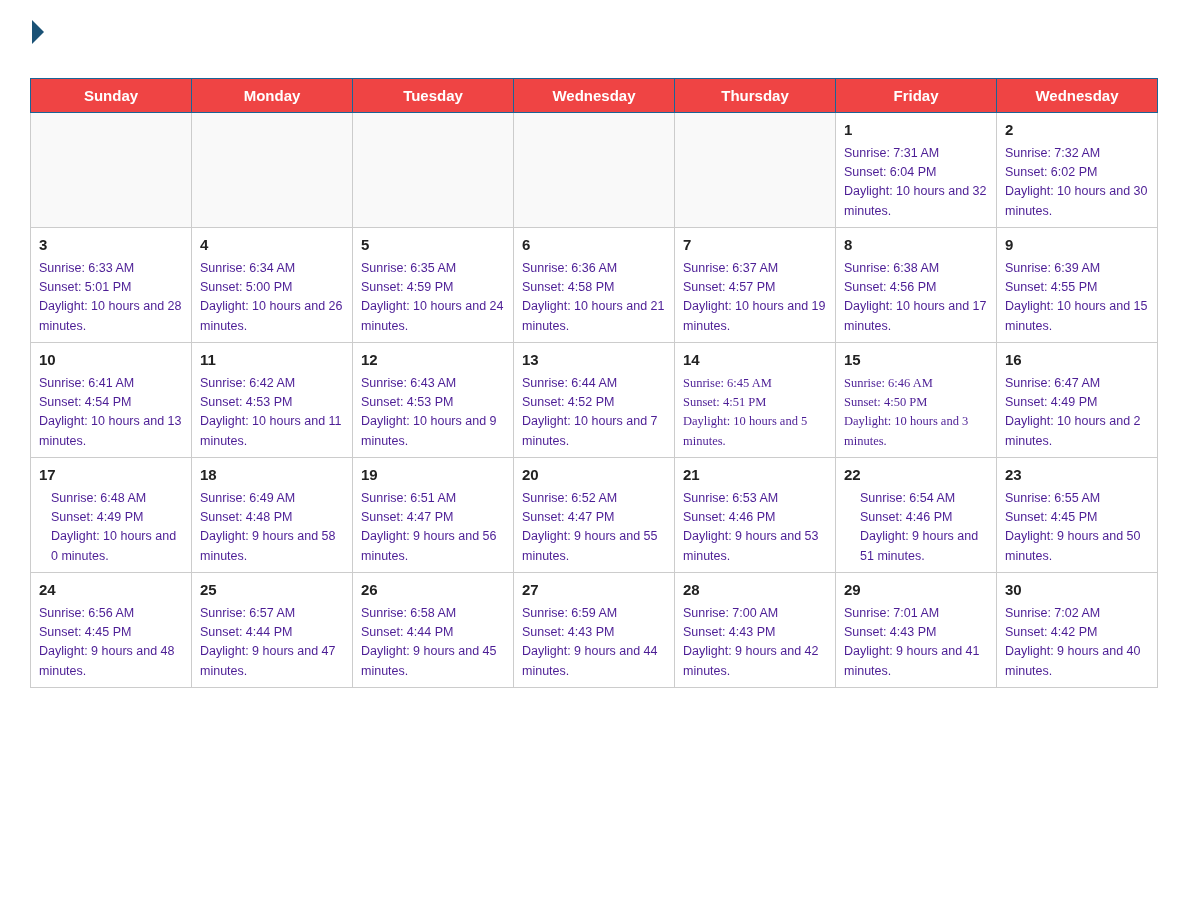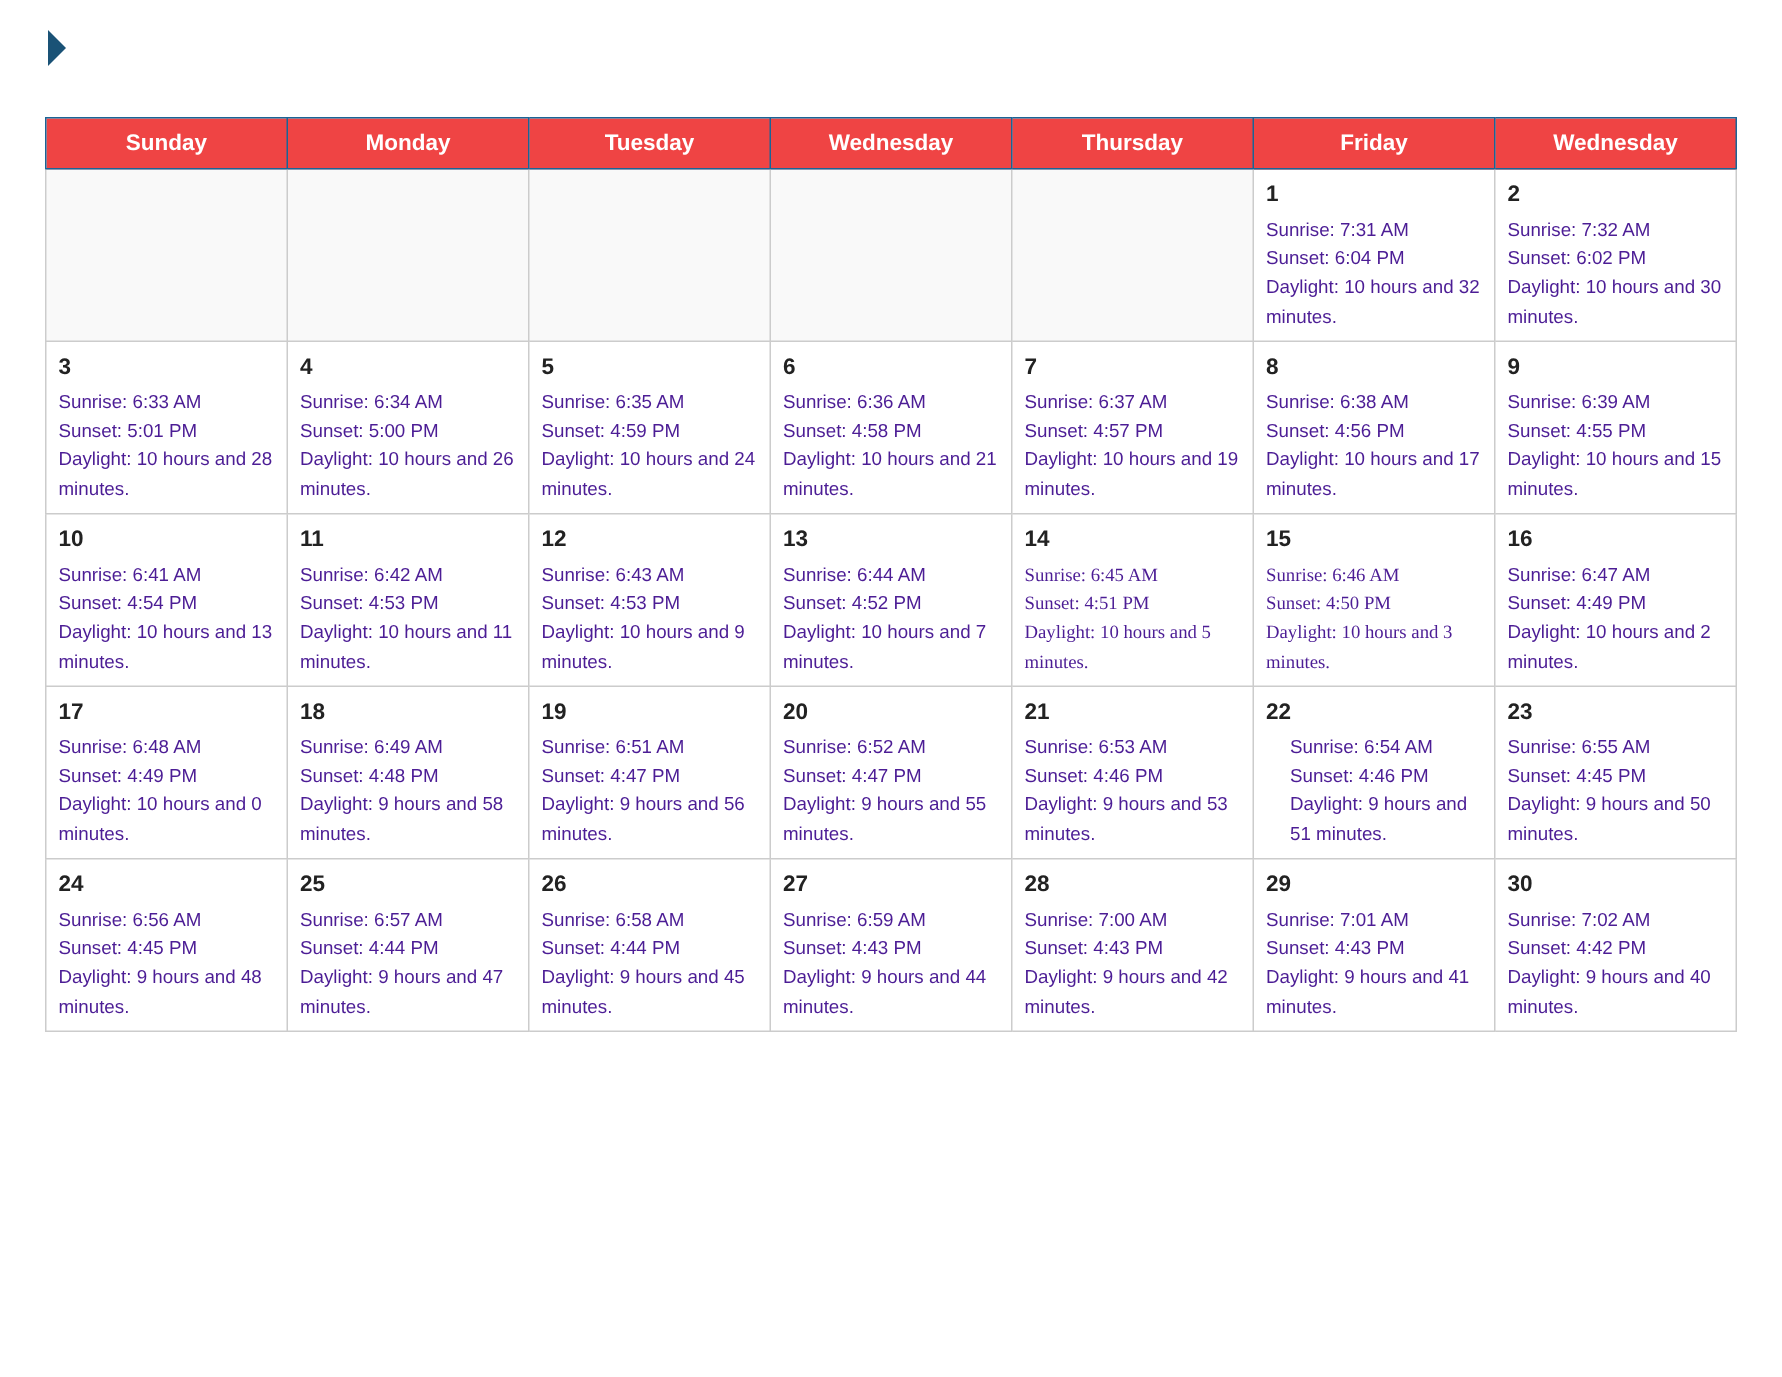--- a/index.html
+++ b/index.html
@@ -217,21 +217,21 @@
         <td>
           <span class="day-number">16</span>
           <div class="day-info" style="white-space: pre-line;">Sunrise: 6:47 AM
 Sunset: 4:49 PM
 Daylight: 10 hours and 2 minutes.</div>
         </td>
       </tr>
       <tr>
         <td>
           <span class="day-number">17</span>
-          <div class="day-info" style="white-space: pre-line;">Sunrise: 6:48 AM
+          <div class="day-info" style="white-space: pre-line; margin-left: 12px;">Sunrise: 6:48 AM
 Sunset: 4:49 PM
 Daylight: 10 hours and 0 minutes.</div>
         </td>
         <td>
           <span class="day-number">18</span>
           <div class="day-info" style="white-space: pre-line;">Sunrise: 6:49 AM
 Sunset: 4:48 PM
 Daylight: 9 hours and 58 minutes.</div>
         </td>
         <td>

